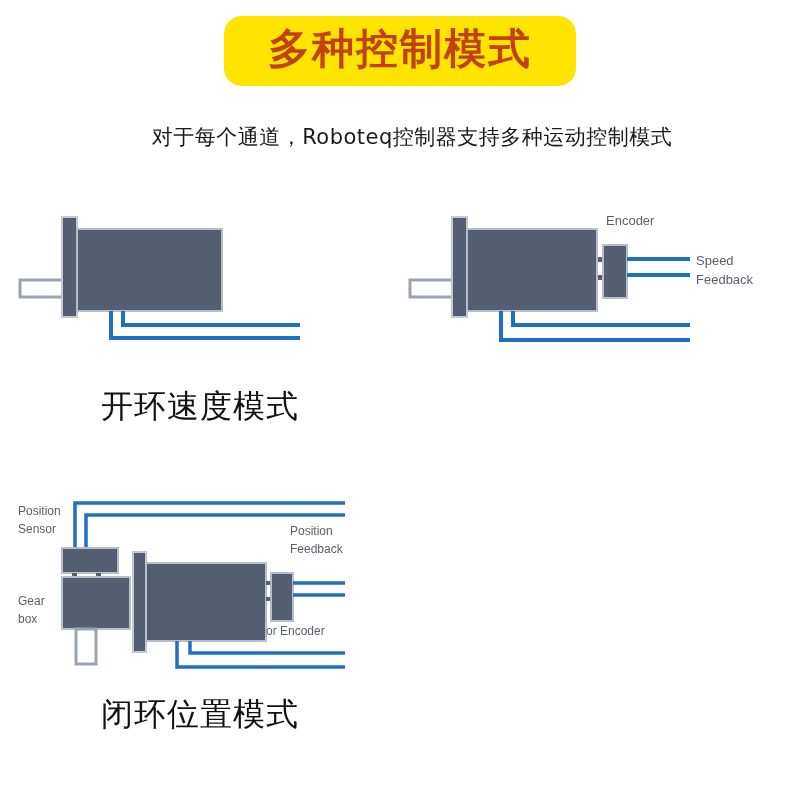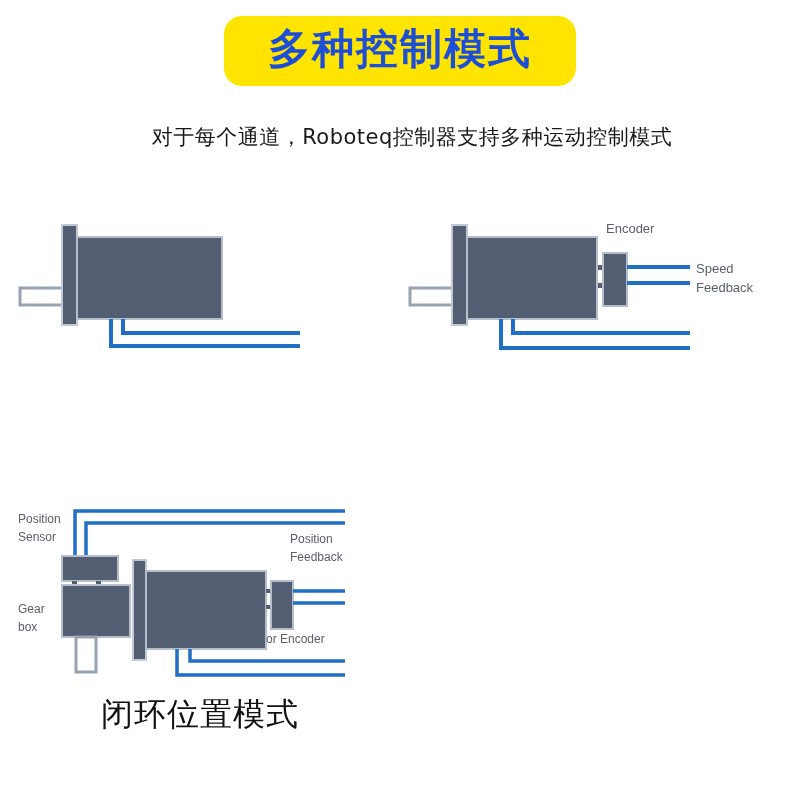--- a/index.html
+++ b/index.html
@@ -25,21 +25,21 @@
   }
   .banner {
     background: #FFE400;
     border-radius: 18px;
     padding: 9px 44px 13px 44px;
     display: inline-block;
   }
   .banner-text {
     font-size: 42px;
     font-weight: bold;
-    color: #1d4ed8;
+    color: #c2410c;
     letter-spacing: 2px;
     line-height: 1.15;
     white-space: nowrap;
     font-family: "DejaVu Sans", "Liberation Sans", sans-serif;
   }
   .subtitle {
     position: absolute;
     left: 12px; top: 123px;
     width: 800px;
     text-align: center;
@@ -61,21 +61,21 @@
     width: 400px;
     height: 290px;
   }
   .cell.r0 { top: 0; }
   .cell.r1 { top: 290px; }
   .cell.c0 { left: 0; }
   .cell.c1 { left: 400px; }
 
   .figure {
     position: absolute;
-    left: 0; top: 8px;
+    left: 0; top: 0;
     width: 400px;
     height: 215px;
   }
   .caption {
     position: absolute;
     left: 0;
     top: 190px;
     width: 400px;
     text-align: center;
     font-size: 32px;
@@ -117,20 +117,21 @@
         <rect x="20" y="85" width="48" height="17" fill="#ffffff" stroke="#9AA3B2" stroke-width="3"></rect>
 
         <rect x="62" y="22" width="15" height="100" fill="#545E72" stroke="#C3C9D4" stroke-width="2"></rect>
 
         <rect x="77" y="34" width="145" height="82" fill="#545E72" stroke="#B7BECB" stroke-width="2"></rect>
 
         <polyline points="123,116 123,130 300,130" fill="none" stroke="#1F6FC4" stroke-width="4"></polyline>
         <polyline points="111,116 111,143 300,143" fill="none" stroke="#1F6FC4" stroke-width="4"></polyline>
       </svg>
     </div>
+    <div class="caption">开环速度模式</div>
   </div>
 
   <div class="cell r0 c1">
     <div class="figure">
       <svg width="400" height="215" viewBox="0 0 400 215" xmlns="http://www.w3.org/2000/svg">
 
         <rect x="10" y="85" width="48" height="17" fill="#ffffff" stroke="#9AA3B2" stroke-width="3"></rect>
 
         <rect x="52" y="22" width="15" height="100" fill="#545E72" stroke="#C3C9D4" stroke-width="2"></rect>
 

